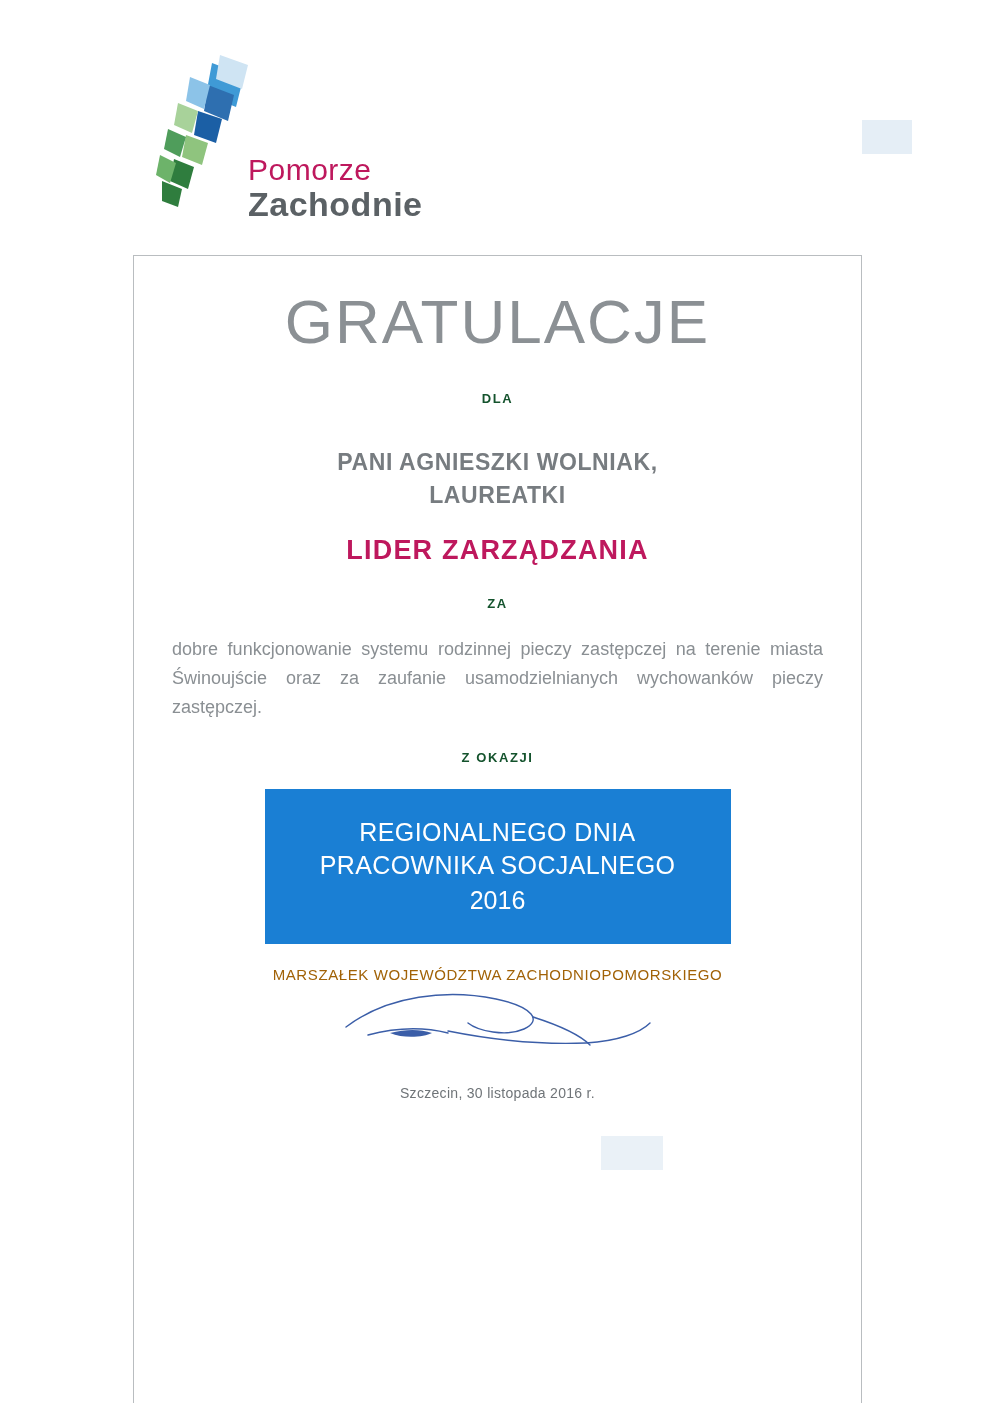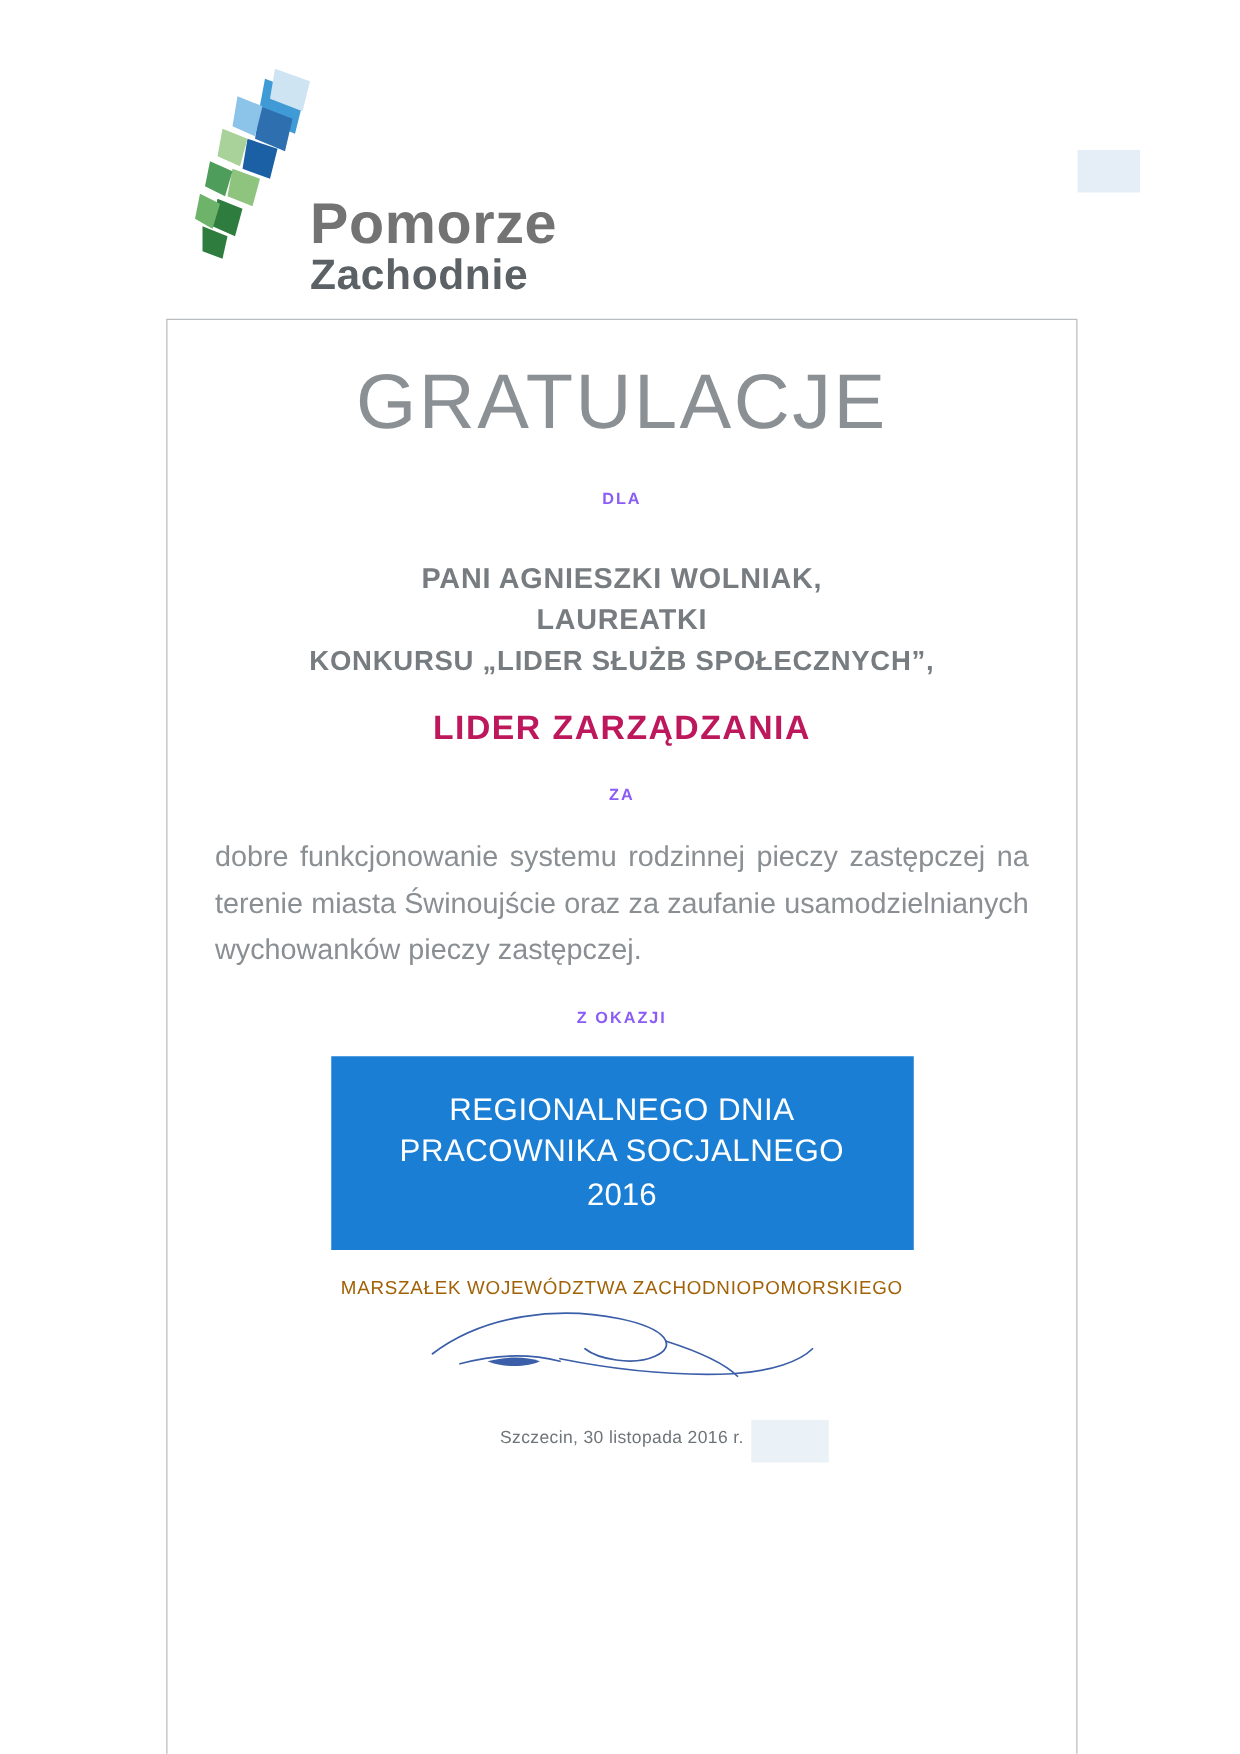--- a/index.html
+++ b/index.html
@@ -31,24 +31,24 @@
     width: 120px;
     height: 160px;
   }
   .logo-text {
     position: absolute;
     left: 100px;
     top: 100px;
     line-height: 1.0;
   }
   .logo-text .line1 {
-    font-size: 46px;
-    color: #737373;
+    font-size: 30px;
+    color: #be185d;
     letter-spacing: 0.5px;
-    font-weight: 700;
+    font-weight: 400;
   }
   .logo-text .line2 {
     font-size: 34px;
     color: #5b6165;
     letter-spacing: 0.5px;
     font-weight: 700;
     margin-top: 2px;
   }
 
   
@@ -77,21 +77,21 @@
     letter-spacing: 2px;
     color: #8b9094;
     font-weight: 400;
     font-family: "Liberation Sans", sans-serif;
   }
 
   .small-caps {
     font-size: 13px;
     font-weight: 700;
     letter-spacing: 1.6px;
-    color: #8b5cf6;
+    color: #14532d;
   }
 
   .dla { margin-top: 34px; }
 
   .recipient {
     margin-top: 40px;
     font-size: 23px;
     font-weight: 700;
     letter-spacing: 0.6px;
     color: #777c80;
@@ -110,21 +110,21 @@
     color: #be185d;
   }
 
   .za { margin-top: 30px; }
 
   .reason {
     margin-top: 24px;
     margin-left: 38px;
     margin-right: 38px;
     text-align: justify;
-    font-size: 23px;
+    font-size: 18px;
     line-height: 1.62;
     color: #8a8f93;
     font-weight: 400;
   }
 
   .zokazji { margin-top: 28px; }
 
   .banner {
     margin: 24px auto 0 auto;
     width: 466px;
@@ -228,21 +228,20 @@
 <div class="certificate">
   <div class="inner">
 
     <div class="title">GRATULACJE</div>
 
     <div class="small-caps dla">DLA</div>
 
     <div class="recipient">
       <div class="r1">PANI   AGNIESZKI WOLNIAK,</div>
       <div class="r2">LAUREATKI</div>
-      <div class="r3">KONKURSU „LIDER SŁUŻB SPOŁECZNYCH”,</div>
     </div>
 
 
     <div class="category-name">LIDER ZARZĄDZANIA</div>
 
     <div class="small-caps za">ZA</div>
 
     <div class="reason">dobre funkcjonowanie systemu rodzinnej pieczy zastępczej na terenie miasta Świnoujście oraz za  zaufanie usamodzielnianych wychowanków pieczy zastępczej.</div>
 
     <div class="small-caps zokazji">Z OKAZJI</div>

